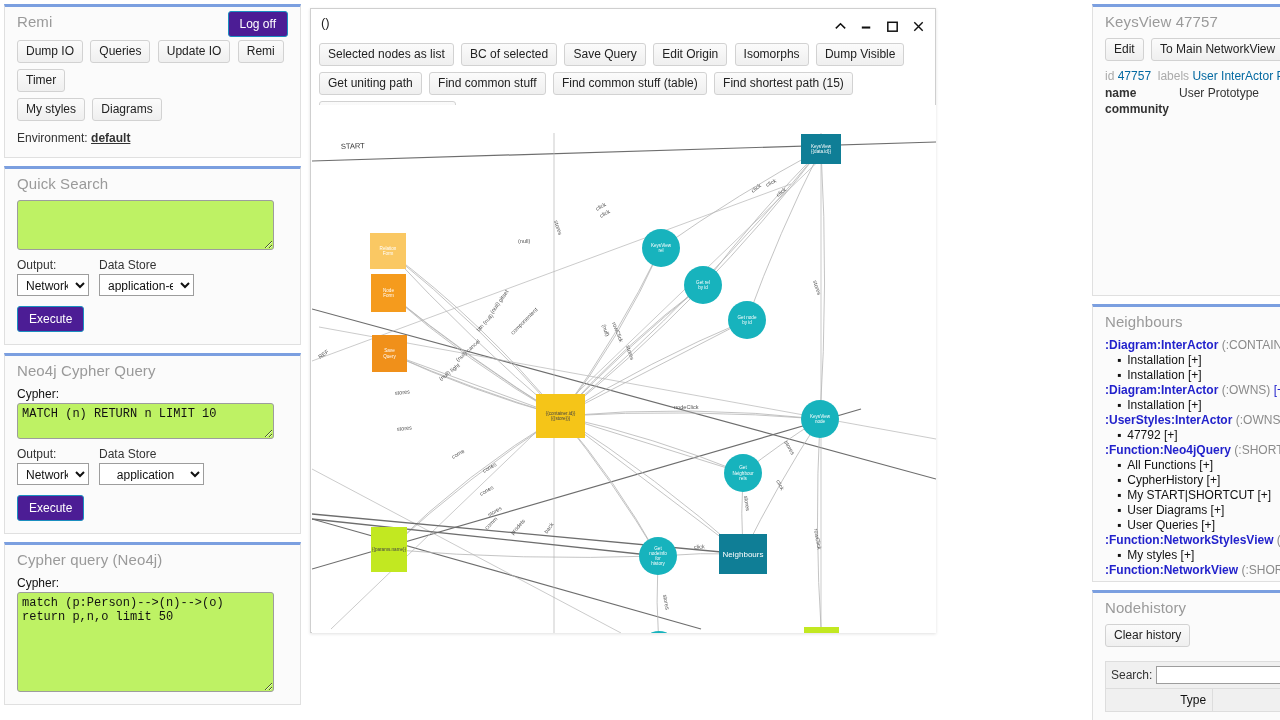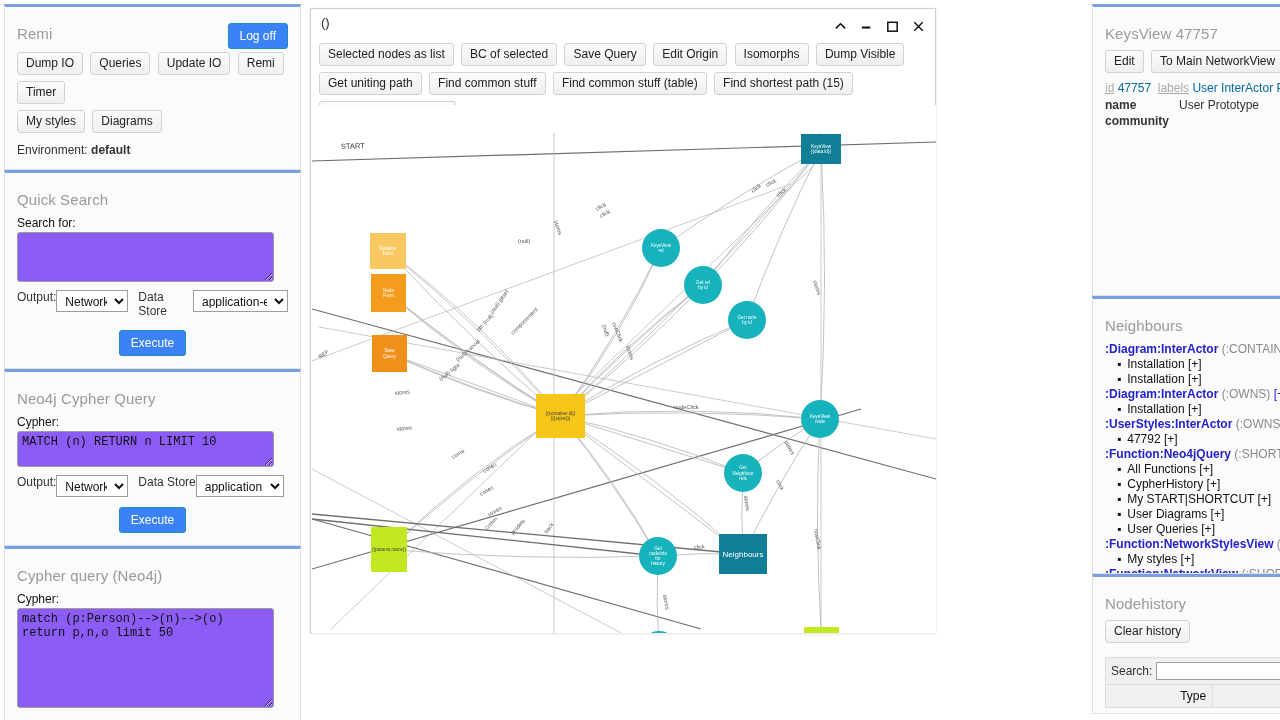--- a/index.html
+++ b/index.html
@@ -12,22 +12,22 @@
     font-size: 12px;
     color: #333;
   }
   .app { position: relative; width: 1280px; height: 720px; }
 
   
   .panel {
     background: #fbfbfb;
     border: 1px solid #e0e0e0;
     border-top: 3px solid #7b9fe0;
-    margin-bottom: 0;
-    padding: 16px 12px 12px 12px;
+    margin-bottom: 8px;
+    padding: 4px 12px 12px 12px;
   }
   .panel-title {
     font-size: 15px;
     color: #9a9a9a;
     font-weight: normal;
     margin: 2px 0 8px 0;
     letter-spacing: .1px;
   }
 
   
@@ -46,60 +46,60 @@
     padding: 3px 8px;
     font-size: 12px;
     color: #222;
     margin: 0 4px 6px 0;
     cursor: pointer;
     line-height: 15px;
     white-space: nowrap;
   }
 
   .btn-primary {
-    background: #3b82f6;
+    background: #4c1d95;
     border: 1px solid #1b8fc0;
     color: #fff;
     border-radius: 3px;
     padding: 5px 11px;
     font-size: 12px;
     cursor: pointer;
     display: inline-block;
   }
 
   .env-line { font-size: 12px; margin-top: 4px; }
-  .env-line b { font-weight: bold; }
+  .env-line b { font-weight: bold; text-decoration: underline; }
 
   .fld-label { display: block; font-size: 12px; margin: 2px 0 2px 0; color: #111; }
   textarea.ta {
     width: 257px;
     border: 1px solid #9d9d9d;
     border-radius: 3px;
     padding: 3px 4px;
     font-family: "Liberation Mono", monospace;
     font-size: 12px;
     resize: vertical;
     color: #111;
-    background: #8b5cf6;
+    background: #bef264;
     display: block;
   }
   .row-selects { display: flex; gap: 10px; margin-top: 8px; }
-  .sel-group { display: flex; flex-direction: row; }
+  .sel-group { display: flex; flex-direction: column; }
   .sel-group > span { font-size: 12px; margin-bottom: 2px; }
   select.sel {
     border: 1px solid #9d9d9d;
     border-radius: 0;
     background: #fff;
     font-size: 12px;
     padding: 3px 4px;
     height: 22px;
     color: #111;
     font-family: "Liberation Sans", sans-serif;
   }
-  .exec-row { text-align: center; margin-top: 10px; }
+  .exec-row { text-align: left; margin-top: 10px; }
 
   
   .graph-window {
     position: absolute;
     left: 310px; top: 8px;
     width: 626px; height: 625px;
     background: #fff;
     border: 1px solid #cfcfcf;
     box-shadow: 0 1px 3px rgba(0,0,0,.12);
   }
@@ -141,21 +141,21 @@
   }
 
   
   .right-col {
     position: absolute; left: 1092px; top: 0;
     width: 260px; height: 720px;
     overflow: hidden;
     padding: 4px 0 0 0;
   }
   .kv-line { font-size: 12px; margin-top: 2px; white-space: nowrap; }
-  .kv-key { color: #aaa; text-decoration: underline; }
+  .kv-key { color: #aaa; }
   .kv-val { color: #0369a1; }
   .prop-row { display: flex; gap: 8px; font-size: 12px; line-height: 16px; white-space: nowrap; }
   .prop-name { font-weight: bold; width: 66px; }
 
   .nb-list { font-size: 12px; line-height: 15px; margin-top: 6px; }
   .nb-group { color: #2222cc; font-weight: bold; white-space: nowrap; }
   .nb-group .rel { color: #8a8a8a; font-weight: normal; }
   .nb-group .cnt { color: #2222cc; font-weight: normal; }
   .nb-item { margin-left: 12px; white-space: nowrap; color: #111; }
   .nb-item:before { content: "\25AA"; margin-right: 6px; color: #111; }
@@ -199,21 +199,20 @@
         <span class="btn">Diagrams</span>
       </div>
       <div class="env-line">
         <span>Environment:</span>
         <b>default</b>
       </div>
     </div>
 
     <div class="panel">
       <div class="panel-title">Quick Search</div>
-      <label class="fld-label">Search for:</label>
       <textarea class="ta" rows="3" placeholder="" style=""></textarea>
       <div class="row-selects">
         <div class="sel-group">
           <span>Output:</span>
           <select class="sel" style="width:72px;">
             <option>Network</option>
           </select>
         </div>
         <div class="sel-group">
           <span>Data Store</span>
@@ -233,21 +232,21 @@
       <textarea class="ta" rows="2" style="">MATCH (n) RETURN n LIMIT 10</textarea>
       <div class="row-selects">
         <div class="sel-group">
           <span>Output:</span>
           <select class="sel" style="width:72px;">
             <option>Network</option>
           </select>
         </div>
         <div class="sel-group">
           <span>Data Store</span>
-          <select class="sel" style="width:88px;">
+          <select class="sel" style="width:105px;text-align:center;">
             <option>application</option>
           </select>
         </div>
       </div>
       <div class="exec-row">
         <span class="btn-primary">Execute</span>
       </div>
     </div>
 
     <div class="panel">

